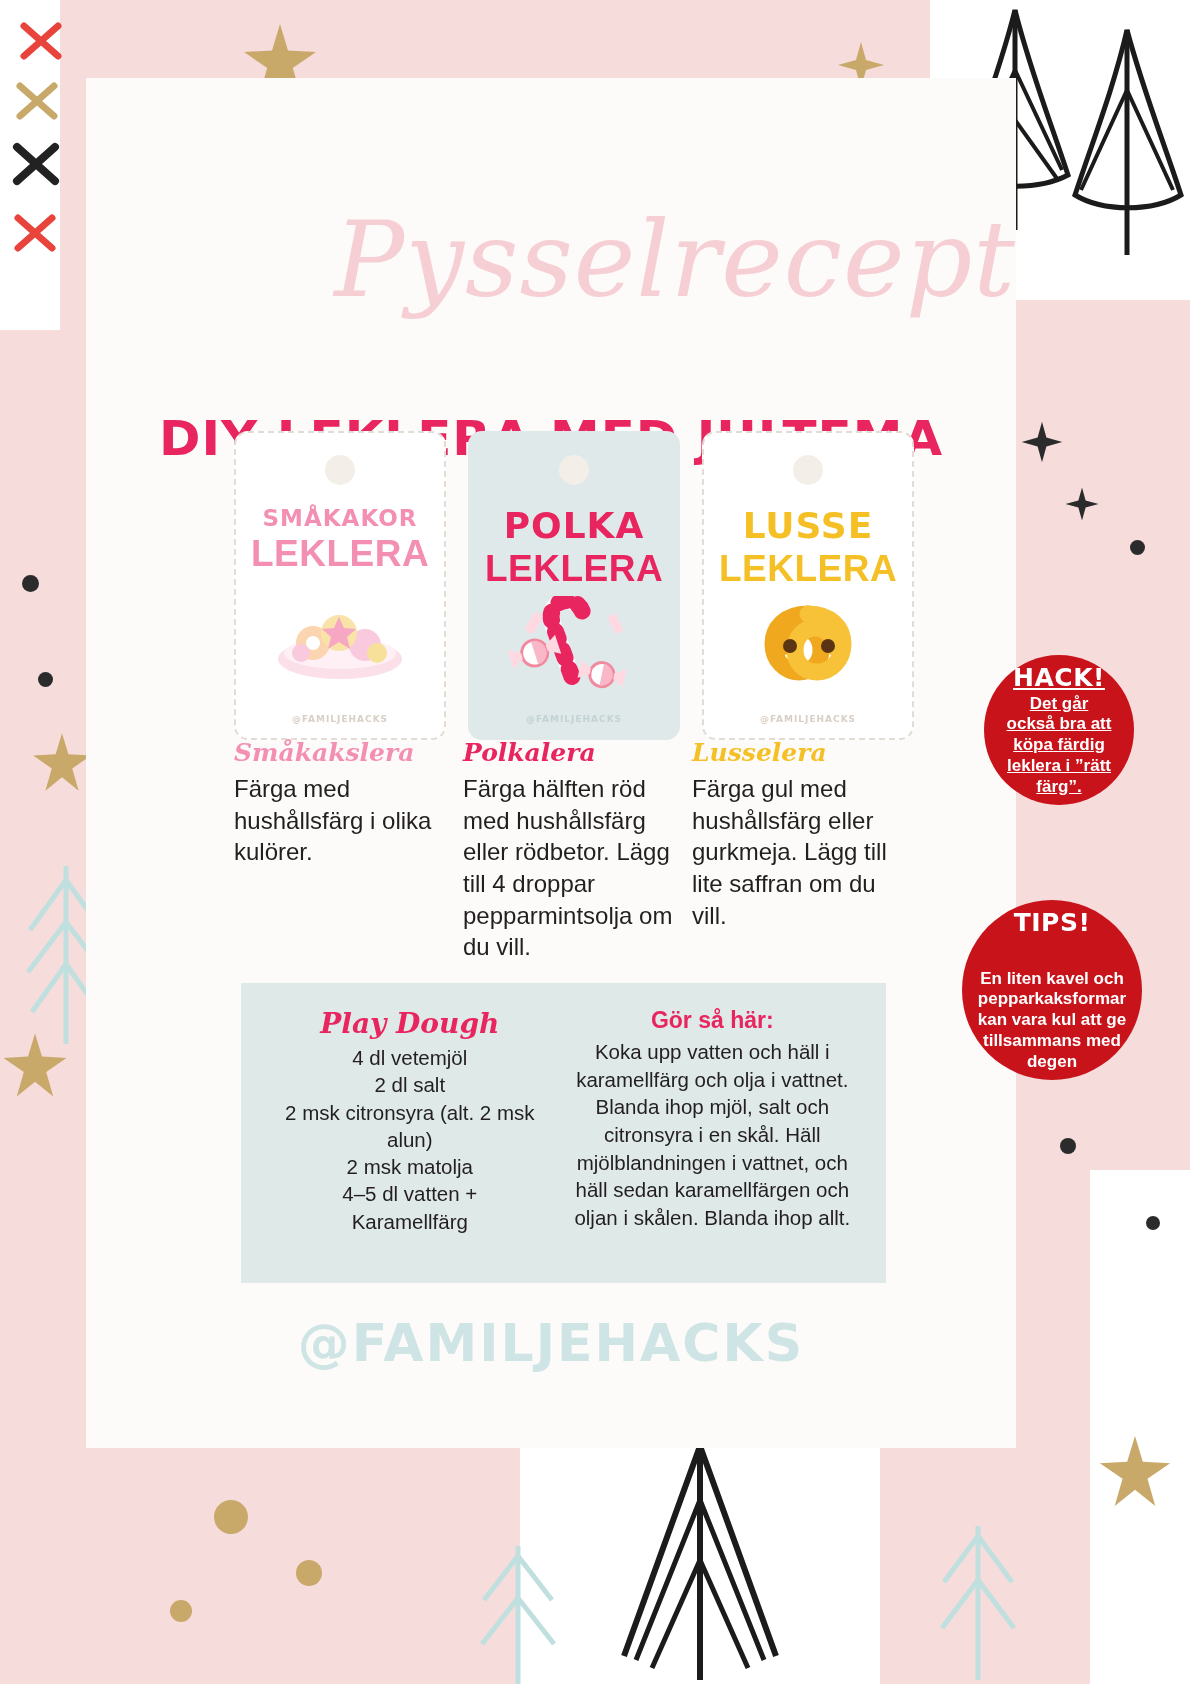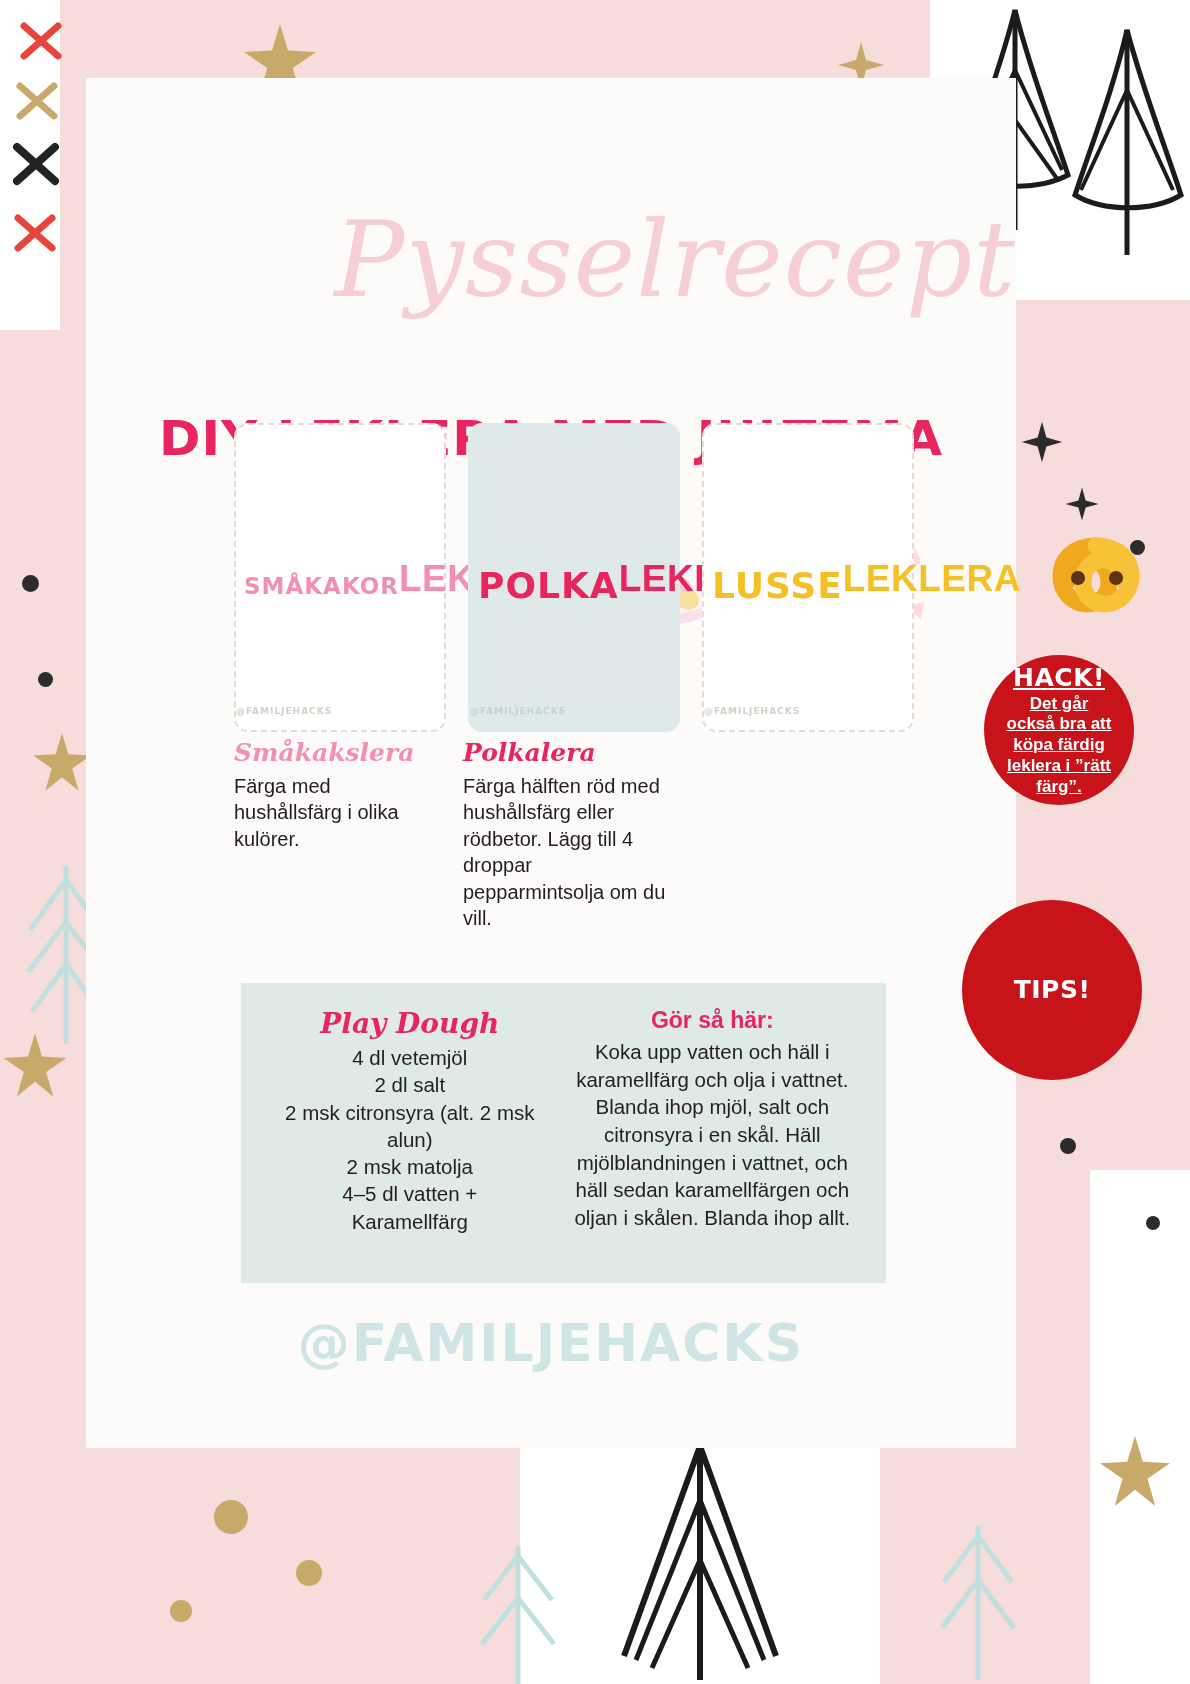--- a/index.html
+++ b/index.html
@@ -81,22 +81,23 @@
     width: 680px;
     display: flex;
     justify-content: space-between;
   }
   .tag {
     width: 208px;
     height: 305px;
     border-radius: 14px;
     position: relative;
     display: flex;
-    flex-direction: row;
+    flex-direction: column;
     align-items: center;
+    margin-top: 8px;
   }
   .tag.t-pink {
     background: #ffffff;
     border: 2px dashed #e3dcd4;
   }
   .tag.t-blue {
     background: #dfe9ea;
     border: 2px dashed #dfe9ea;
   }
   .tag.t-white {
@@ -167,21 +168,21 @@
   }
   .desc-title {
     font-family: "DejaVu Serif", serif;
     font-style: italic;
     font-weight: bold;
     font-size: 25px;
     margin-bottom: 6px;
   }
   .desc-body {
     font-family: "Liberation Sans", sans-serif;
-    font-size: 20px;
+    font-size: 24px;
     line-height: 1.32;
     color: #231f20;
   }
   .dc-pink .desc-title { color: #f48fb4; }
   .dc-red .desc-title { color: #e8255f; }
   .dc-yellow .desc-title { color: #f5c026; }
 
   
   .badge {
     position: absolute;
@@ -437,20 +438,24 @@
 
   <div id="descs">
     <div class="desc dc-pink">
       <div class="desc-title">Småkakslera</div>
       <div class="desc-body">Färga med hushållsfärg i olika kulörer.</div>
     </div>
     <div class="desc dc-red">
       <div class="desc-title">Polkalera</div>
       <div class="desc-body">Färga hälften röd med hushållsfärg eller rödbetor. Lägg till 4 droppar pepparmintsolja om du vill.</div>
     </div>
+    <div class="desc dc-yellow">
+      <div class="desc-title">Lusselera</div>
+      <div class="desc-body">Färga gul med hushållsfärg eller gurkmeja. Lägg till lite saffran om du vill.</div>
+    </div>
   </div>
 
   <div id="recipe">
     <div class="rec-col-left">
       <div class="rec-head">Play Dough</div>
       <div class="rec-line">4 dl vetemjöl</div>
       <div class="rec-line">2 dl salt</div>
       <div class="rec-line">2 msk citronsyra (alt. 2 msk alun)</div>
       <div class="rec-line">2 msk matolja</div>
       <div class="rec-line">4–5 dl vatten +</div>
@@ -465,13 +470,14 @@
   <div id="footer-handle">@FAMILJEHACKS</div>
 </div>
 
 <div class="badge" id="badge-hack">
   <div class="badge-title">HACK!</div>
   <div class="badge-body">Det går också bra att köpa färdig leklera i ”rätt färg”.</div>
 </div>
 
 <div class="badge" id="badge-tips">
   <div class="badge-title">TIPS!</div>
+  <div class="badge-body">En liten kavel och pepparkaksformar kan vara kul att ge tillsammans med degen</div>
 </div>
 
 </body></html>

